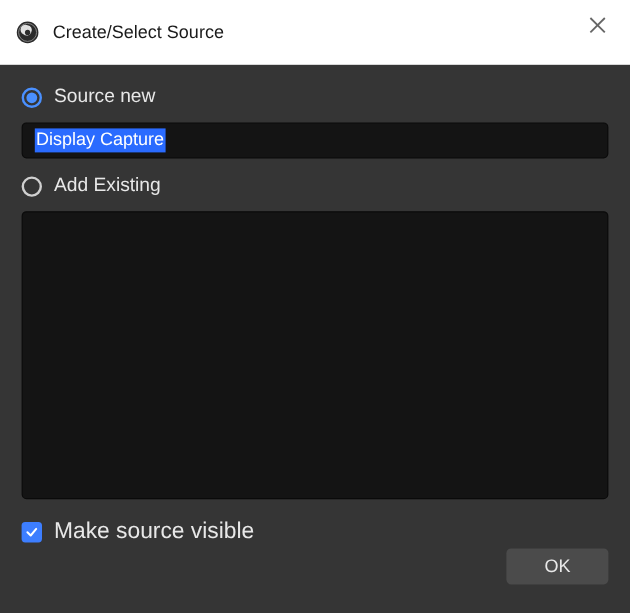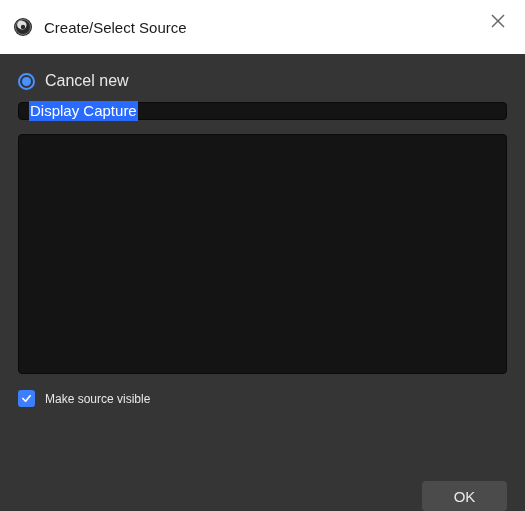--- a/index.html
+++ b/index.html
@@ -71,21 +71,21 @@
     height: 9px;
     border-radius: 50%;
     background: #4a90ff;
   }
   .radio-label {
     font-size: 16px;
     color: #e8e8e8;
   }
   .text-input {
     width: 100%;
-    height: 18px;
+    height: 30px;
     background: #141414;
     border: 1px solid #0a0a0a;
     border-radius: 4px;
     padding: 0 10px;
     display: flex;
     align-items: center;
     margin-bottom: 14px;
   }
   .text-input .sel {
     background: #2a6bff;
@@ -113,26 +113,26 @@
     border-radius: 3px;
     background: #3d7eff;
     display: flex;
     align-items: center;
     justify-content: center;
     margin-right: 10px;
     flex-shrink: 0;
   }
   .checkbox svg { display: block; }
   .check-label {
-    font-size: 12px;
+    font-size: 19px;
     color: #e8e8e8;
   }
   .buttons {
     position: absolute;
-    bottom: 0;
+    bottom: 24px;
     right: 18px;
     display: flex;
     gap: 22px;
   }
   .btn {
     width: 85px;
     height: 30px;
     background: #4b4b4b;
     border: none;
     border-radius: 4px;
@@ -164,27 +164,31 @@
     </svg>
   </span>
 </div>
 
 <div class="content">
 
   <div class="radio-row">
     <span class="radio selected">
         <span class="dot"></span>
       </span>
-    <span class="radio-label">Cancel new</span>
+    <span class="radio-label">Source new</span>
   </div>
 
   <div class="text-input">
     <span class="sel">Display Capture</span>
   </div>
 
+  <div class="radio-row">
+    <span class="radio"></span>
+    <span class="radio-label">Add Existing</span>
+  </div>
 
   <div class="list-area"></div>
 
   <div class="check-row">
     <span class="checkbox">
       <svg width="11" height="11" viewBox="0 0 12 12">
         <path d="M2 6 L5 9 L10 3" stroke="#fff" stroke-width="1.8" fill="none" stroke-linecap="round" stroke-linejoin="round"></path>
       </svg>
     </span>
     <span class="check-label">Make source visible</span>

